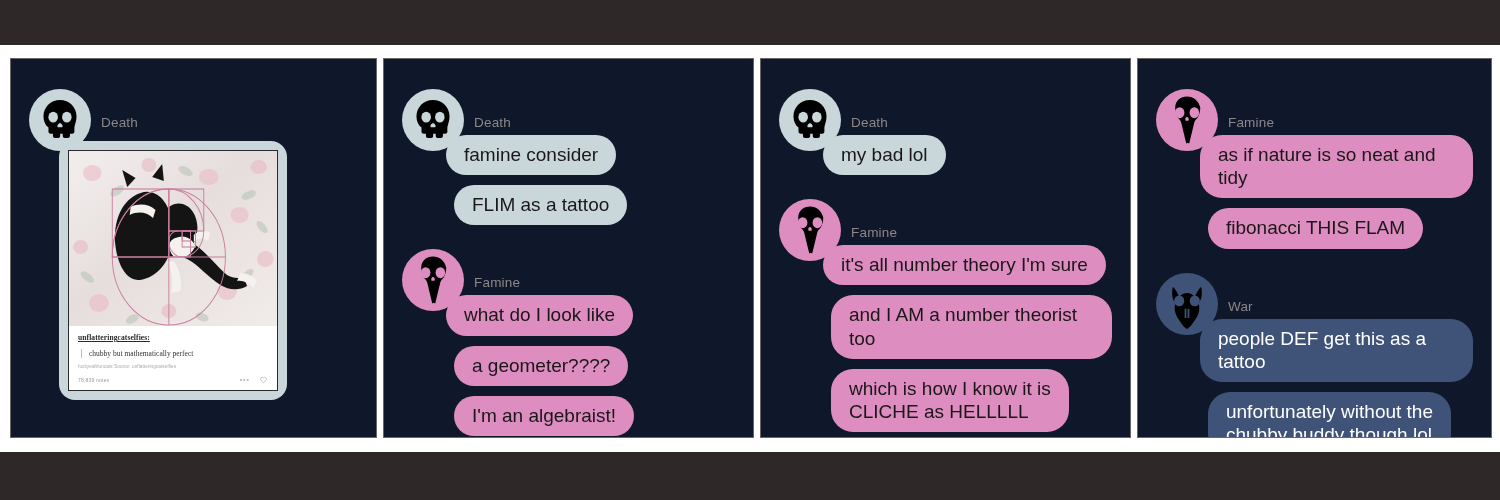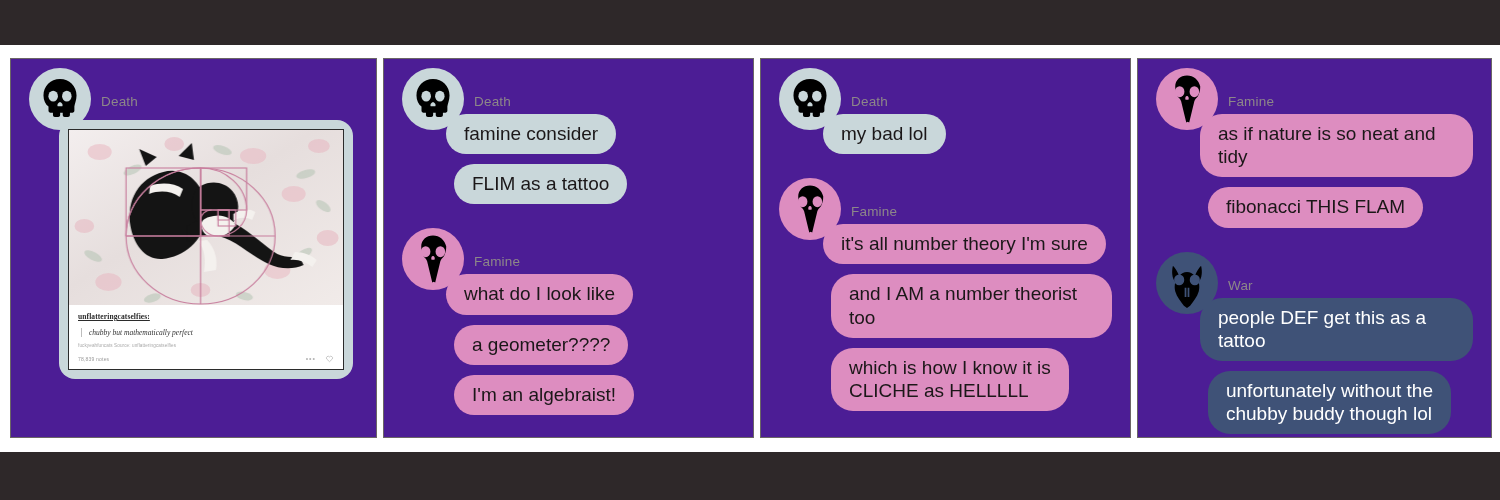--- a/index.html
+++ b/index.html
@@ -11,25 +11,25 @@
   }
   .screen{position:relative;width:1500px;height:500px;background:#ffffff;}
 
   .top-bar{position:absolute;left:0;top:0;width:1500px;height:45px;background:#2e2829;}
   .bottom-bar{position:absolute;left:0;top:452px;width:1500px;height:48px;background:#2e2829;}
 
   .panels{position:absolute;left:10px;top:58px;width:1482px;height:380px;display:flex;gap:6px;}
 
   .panel{
     position:relative;
-    background:#4c1d95;
+    background:#0f172a;
     border:1px solid #6b6566;
     box-sizing:border-box;
     overflow:hidden;
-    padding:9px 18px 10px 18px;
+    padding:30px 18px 10px 18px;
   }
   .panel.p1{width:368px;}
   .panel.p2{width:372px;}
   .panel.p3{width:372px;}
   .panel.p4{width:356px;}
 
   
   .speaker{position:relative;display:flex;align-items:flex-start;height:0;}
   .avatar{
     position:absolute;left:0;top:0;
@@ -66,21 +66,21 @@
   .death .avatar{background:#c9d7da;}
   .death .bubble{background:#c9d7da;color:#1b1718;}
   .famine .avatar{background:#dd8dc0;}
   .famine .bubble{background:#dd8dc0;color:#1b1718;}
   .war .avatar{background:#3f5277;}
   .war .bubble{background:#3f5277;color:#ffffff;}
 
   
   .post-wrap{position:relative;padding-top:38px;padding-left:30px;}
   .device{
-    width:294px;
+    width:228px;
     background:#c9d7da;
     border-radius:16px;
     padding:9px;
     box-sizing:border-box;
     position:relative;z-index:1;
   }
   .post{
     background:#ffffff;
     border:1px solid #2b2b2b;
     overflow:hidden;
@@ -96,21 +96,20 @@
   .post-user{
     font-size:7.5px;color:#2b2b2b;text-decoration:underline;
     font-family:"Liberation Serif","DejaVu Serif",serif;font-weight:bold;
     letter-spacing:.1px;
   }
   .post-quote{
     margin:7px 0 6px 3px;padding-left:7px;
     border-left:1px solid #bdbdbd;
     font-size:7.5px;color:#333;
     font-family:"Liberation Serif","DejaVu Serif",serif;
-    font-style:italic;
   }
   .post-src{font-size:4.6px;color:#a9a9a9;margin-bottom:6px;letter-spacing:.1px;}
   .post-foot{display:flex;align-items:center;justify-content:space-between;}
   .post-notes{font-size:5px;color:#9a9a9a;letter-spacing:.2px;}
   .post-actions{display:flex;align-items:center;gap:9px;color:#b5b5b5;}
   .dots{font-size:7px;letter-spacing:1px;line-height:1;}
   .heart{width:9px;height:9px;}
 </style>
 </head>
 <body>

